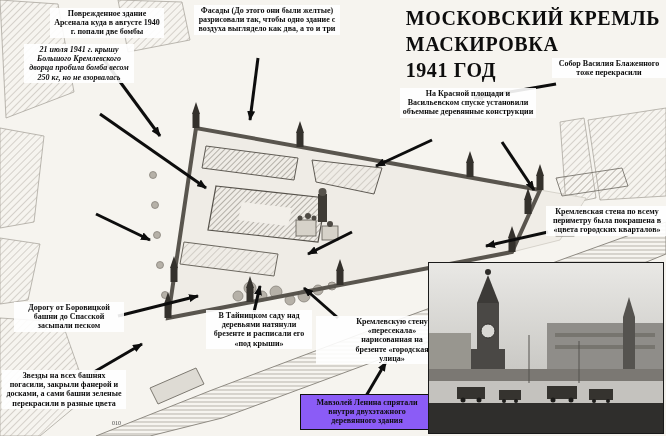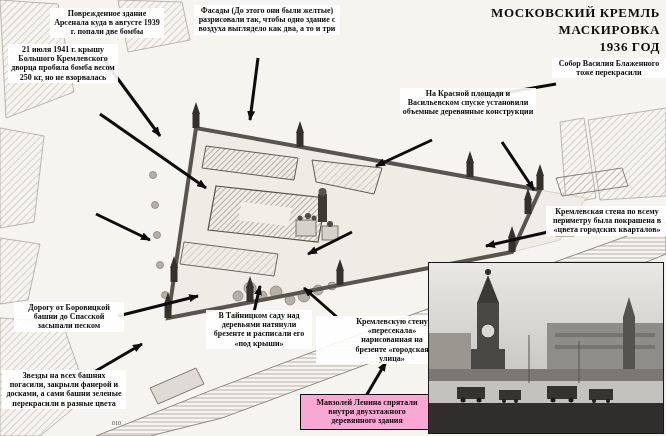--- a/index.html
+++ b/index.html
@@ -3,30 +3,30 @@
 <meta charset="utf-8">
 <style>
   html,body{margin:0;padding:0;background:#888;}
   .stage{position:relative;width:666px;height:436px;background:#f5f3ee;overflow:hidden;
          font-family:"Liberation Serif",serif;color:#111;}
   .base,.arrows{position:absolute;left:0;top:0;}
   .base{z-index:1;}
   .arrows{z-index:2;pointer-events:none;}
   .callout{position:absolute;z-index:3;font-size:8px;font-weight:bold;line-height:1.15;
            text-align:center;color:#0d0d0d;background:rgba(255,255,255,0.9);padding:1px 2px;}
-  .boxed{border:1.5px solid #111;background:#f9a8d4;padding:3px 4px;}
-  .title{position:absolute;top:5px;right:6px;z-index:3;text-align:right;font-weight:bold;
-         font-size:13px;letter-spacing:0.6px;line-height:1.3;color:#0d0d0d;}
+  .boxed{border:1.5px solid #111;background:#8b5cf6;padding:3px 4px;}
+  .title{position:absolute;top:5px;right:6px;z-index:3;text-align:left;font-weight:bold;
+         font-size:20px;letter-spacing:0.6px;line-height:1.3;color:#0d0d0d;}
   .signature{position:absolute;left:112px;top:420px;z-index:3;font-size:6px;color:#444;}
   .inset{position:absolute;left:428px;top:262px;width:236px;height:172px;z-index:4;
          border:1px solid #1a1a1a;background:#d9d8d5;box-sizing:border-box;}
   
   .c-arsenal{left:50px;top:8px;width:110px;}
   .c-facades{left:194px;top:5px;width:142px;}
-  .c-palace-bomb{left:8px;top:44px;width:106px;}
+  .c-palace-bomb{left:24px;top:44px;width:106px;font-style:italic;}
   .c-roofs{left:2px;top:166px;width:96px;}
   .c-road{left:14px;top:302px;width:106px;}
   .c-stars{left:2px;top:370px;width:120px;}
   .c-garden{left:206px;top:310px;width:102px;}
   .c-wall-street{left:316px;top:316px;width:88px;padding-left:32px;}
   .c-mausoleum{left:300px;top:394px;width:124px;}
   .c-ivan{left:334px;top:170px;width:128px;}
   .c-red-square{left:400px;top:88px;width:132px;}
   .c-st-basils{left:552px;top:58px;width:110px;}
   .c-wall-perimeter{left:546px;top:206px;width:118px;}
@@ -181,24 +181,24 @@
       <line x1="432" y1="140" x2="376" y2="166" marker-end="url(#ah)"></line>
       <line x1="502" y1="142" x2="534" y2="190" marker-end="url(#ah)"></line>
       <line x1="556" y1="84" x2="474" y2="98" marker-end="url(#ah)"></line>
       <line x1="548" y1="232" x2="486" y2="246" marker-end="url(#ah)"></line>
     </g>
   </svg>
 
   <div class="title">
     <div>МОСКОВСКИЙ КРЕМЛЬ</div>
     <div>МАСКИРОВКА</div>
-    <div>1936 ГОД</div>
+    <div>1941 ГОД</div>
   </div>
 
-  <div class="callout c-arsenal">Поврежденное здание Арсенала куда в августе 1939 г. попали две бомбы</div>
+  <div class="callout c-arsenal">Поврежденное здание Арсенала куда в августе 1940 г. попали две бомбы</div>
   <div class="callout c-facades">Фасады (До этого они были желтые) разрисовали так, чтобы одно здание с воздуха выглядело как два, а то и три</div>
   <div class="callout c-palace-bomb">21 июля 1941 г. крышу Большого Кремлевского дворца пробила бомба весом 250 кг, но не взорвалась</div>
   <div class="callout c-road">Дорогу от Боровицкой башни до Спасской засыпали песком</div>
   <div class="callout c-stars">Звезды на всех башнях погасили, закрыли фанерой и досками, а сами башни зеленые перекрасили в разные цвета</div>
   <div class="callout c-garden">В Тайницком саду над деревьями натянули брезенте и расписали его «под крыши»</div>
   <div class="callout c-wall-street">Кремлевскую стену «пересекала» нарисованная на брезенте «городская улица»</div>
   <div class="callout c-mausoleum boxed">Мавзолей Ленина спрятали внутри двухэтажного деревянного здания</div>
   <div class="callout c-red-square">На Красной площади и Васильевском спуске установили объемные деревянные конструкции</div>
   <div class="callout c-st-basils">Собор Василия Блаженного тоже перекрасили</div>
   <div class="callout c-wall-perimeter">Кремлевская стена по всему периметру была покрашена в «цвета городских кварталов»</div>

